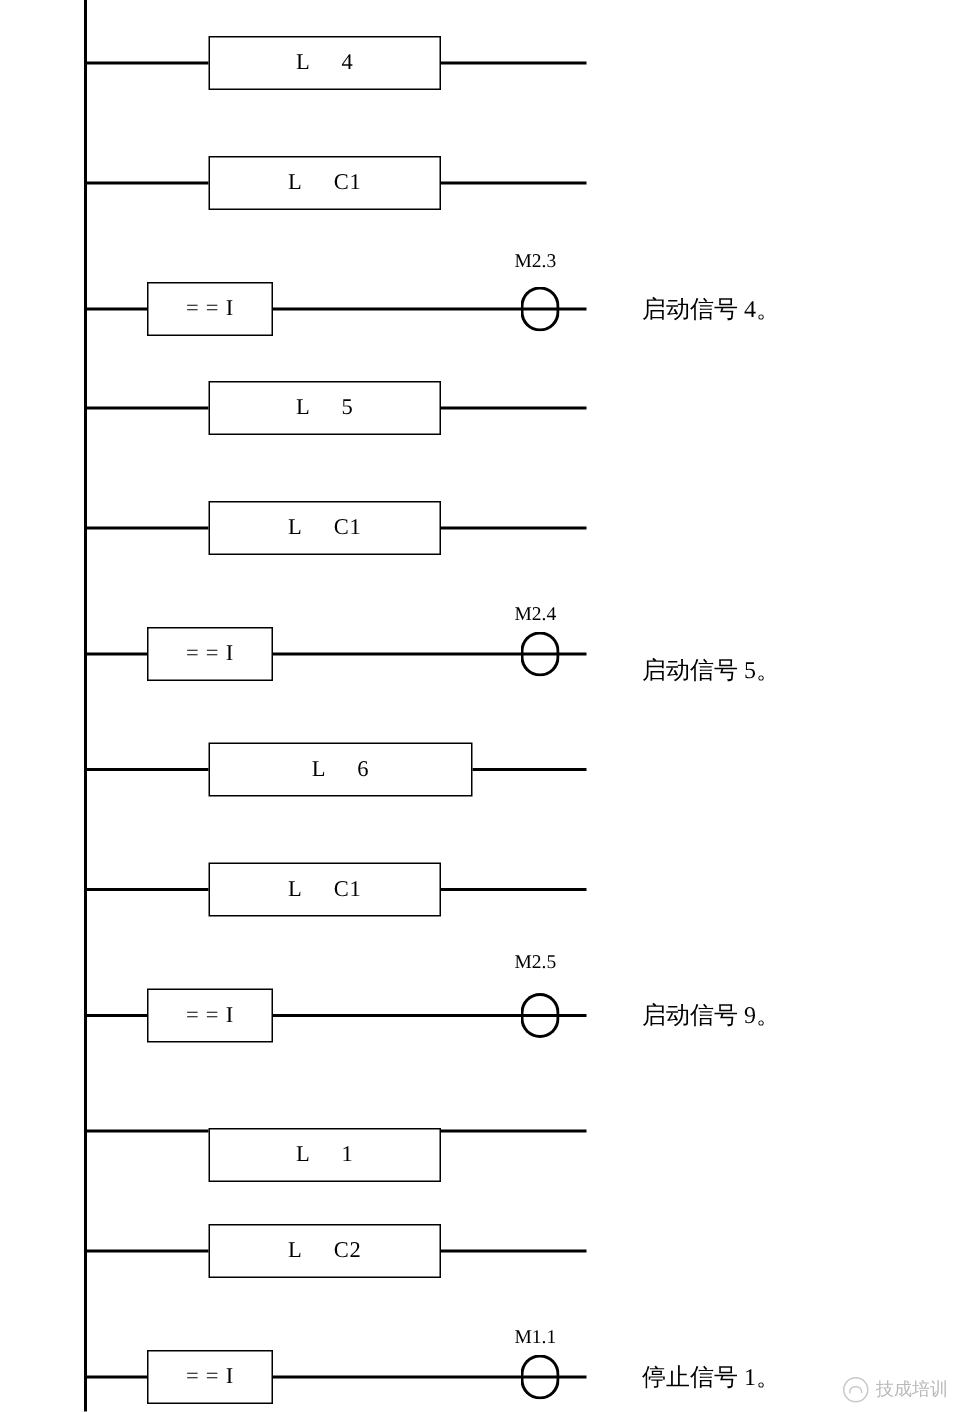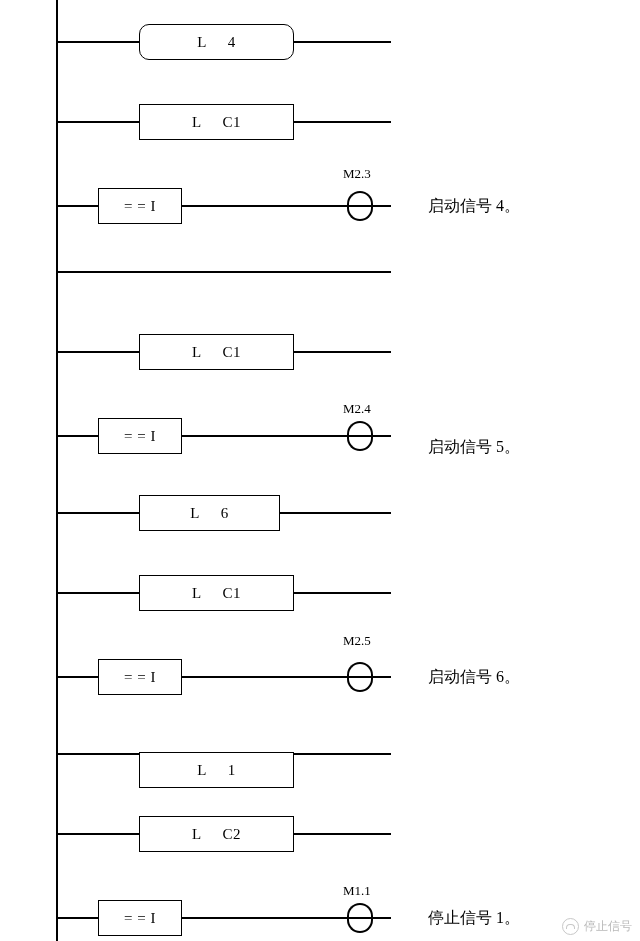--- a/index.html
+++ b/index.html
@@ -117,75 +117,76 @@
     border-bottom: none;
   }
 </style>
 </head>
 <body>
 
 <div id="ladder">
   <div class="rail rail-left"></div>
 
   <div class="rung-wire" style="left:56px; top:41px; width:335px;"></div>
-  <div class="box" style="left:139px; top:24px; width:155px; height:36px;border-radius:10px;">L     4</div>
+  <div class="box" style="left:139px; top:24px; width:155px; height:36px;">L     4</div>
 
   <div class="rung-wire" style="left:56px; top:121px; width:335px;"></div>
   <div class="box" style="left:139px; top:104px; width:155px; height:36px;">L     C1</div>
 
   <div class="rung-wire" style="left:56px; top:205px; width:335px;"></div>
   <div class="box" style="left:98px; top:188px; width:84px; height:36px;">= = I</div>
   <div class="coil" style="left:347px; top:191px;">
     <div class="lp"></div>
       <div class="rp"></div>
   </div>
   <div class="coil-label" style="left:343px; top:166px;text-align:center;">M2.3</div>
   <div class="note" style="left:428px; top:196px;">启动信号 4。</div>
 
   <div class="rung-wire" style="left:56px; top:271px; width:335px;"></div>
+  <div class="box" style="left:139px; top:254px; width:155px; height:36px;">L     5</div>
 
   <div class="rung-wire" style="left:56px; top:351px; width:335px;"></div>
   <div class="box" style="left:139px; top:334px; width:155px; height:36px;">L     C1</div>
 
   <div class="rung-wire" style="left:56px; top:435px; width:335px;"></div>
   <div class="box" style="left:98px; top:418px; width:84px; height:36px;">= = I</div>
   <div class="coil" style="left:347px; top:421px;">
     <div class="lp"></div>
       <div class="rp"></div>
   </div>
   <div class="coil-label" style="left:343px; top:401px;">M2.4</div>
   <div class="note" style="left:428px; top:426px;margin-top:11px;">启动信号 5。</div>
 
   <div class="rung-wire" style="left:56px; top:512px; width:335px;"></div>
-  <div class="box" style="left:139px; top:495px; width:141px; height:36px;">L     6</div>
+  <div class="box" style="left:139px; top:495px; width:176px; height:36px;">L     6</div>
 
   <div class="rung-wire" style="left:56px; top:592px; width:335px;"></div>
   <div class="box" style="left:139px; top:575px; width:155px; height:36px;">L     C1</div>
 
   <div class="rung-wire" style="left:56px; top:676px; width:335px;"></div>
   <div class="box" style="left:98px; top:659px; width:84px; height:36px;">= = I</div>
   <div class="coil" style="left:347px; top:662px;">
     <div class="lp"></div>
       <div class="rp"></div>
   </div>
   <div class="coil-label" style="left:343px; top:633px;">M2.5</div>
-  <div class="note" style="left:428px; top:667px;">启动信号 6。</div>
+  <div class="note" style="left:428px; top:667px;">启动信号 9。</div>
 
   <div class="rung-wire" style="left:56px; top:753px; width:335px;"></div>
   <div class="box" style="left:139px; top:752px; width:155px; height:36px;">L     1</div>
 
   <div class="rung-wire" style="left:56px; top:833px; width:335px;"></div>
   <div class="box" style="left:139px; top:816px; width:155px; height:36px;">L     C2</div>
 
   <div class="rung-wire" style="left:56px; top:917px; width:335px;"></div>
   <div class="box" style="left:98px; top:900px; width:84px; height:36px;">= = I</div>
   <div class="coil" style="left:347px; top:903px;">
     <div class="lp"></div>
       <div class="rp"></div>
   </div>
   <div class="coil-label" style="left:343px; top:883px;">M1.1</div>
   <div class="note" style="left:428px; top:908px;">停止信号 1。</div>
 </div>
 
 <div class="watermark">
   <span class="wm-logo"></span>
-  <span>停止信号</span>
+  <span>技成培训</span>
 </div>
 
 </body></html>

